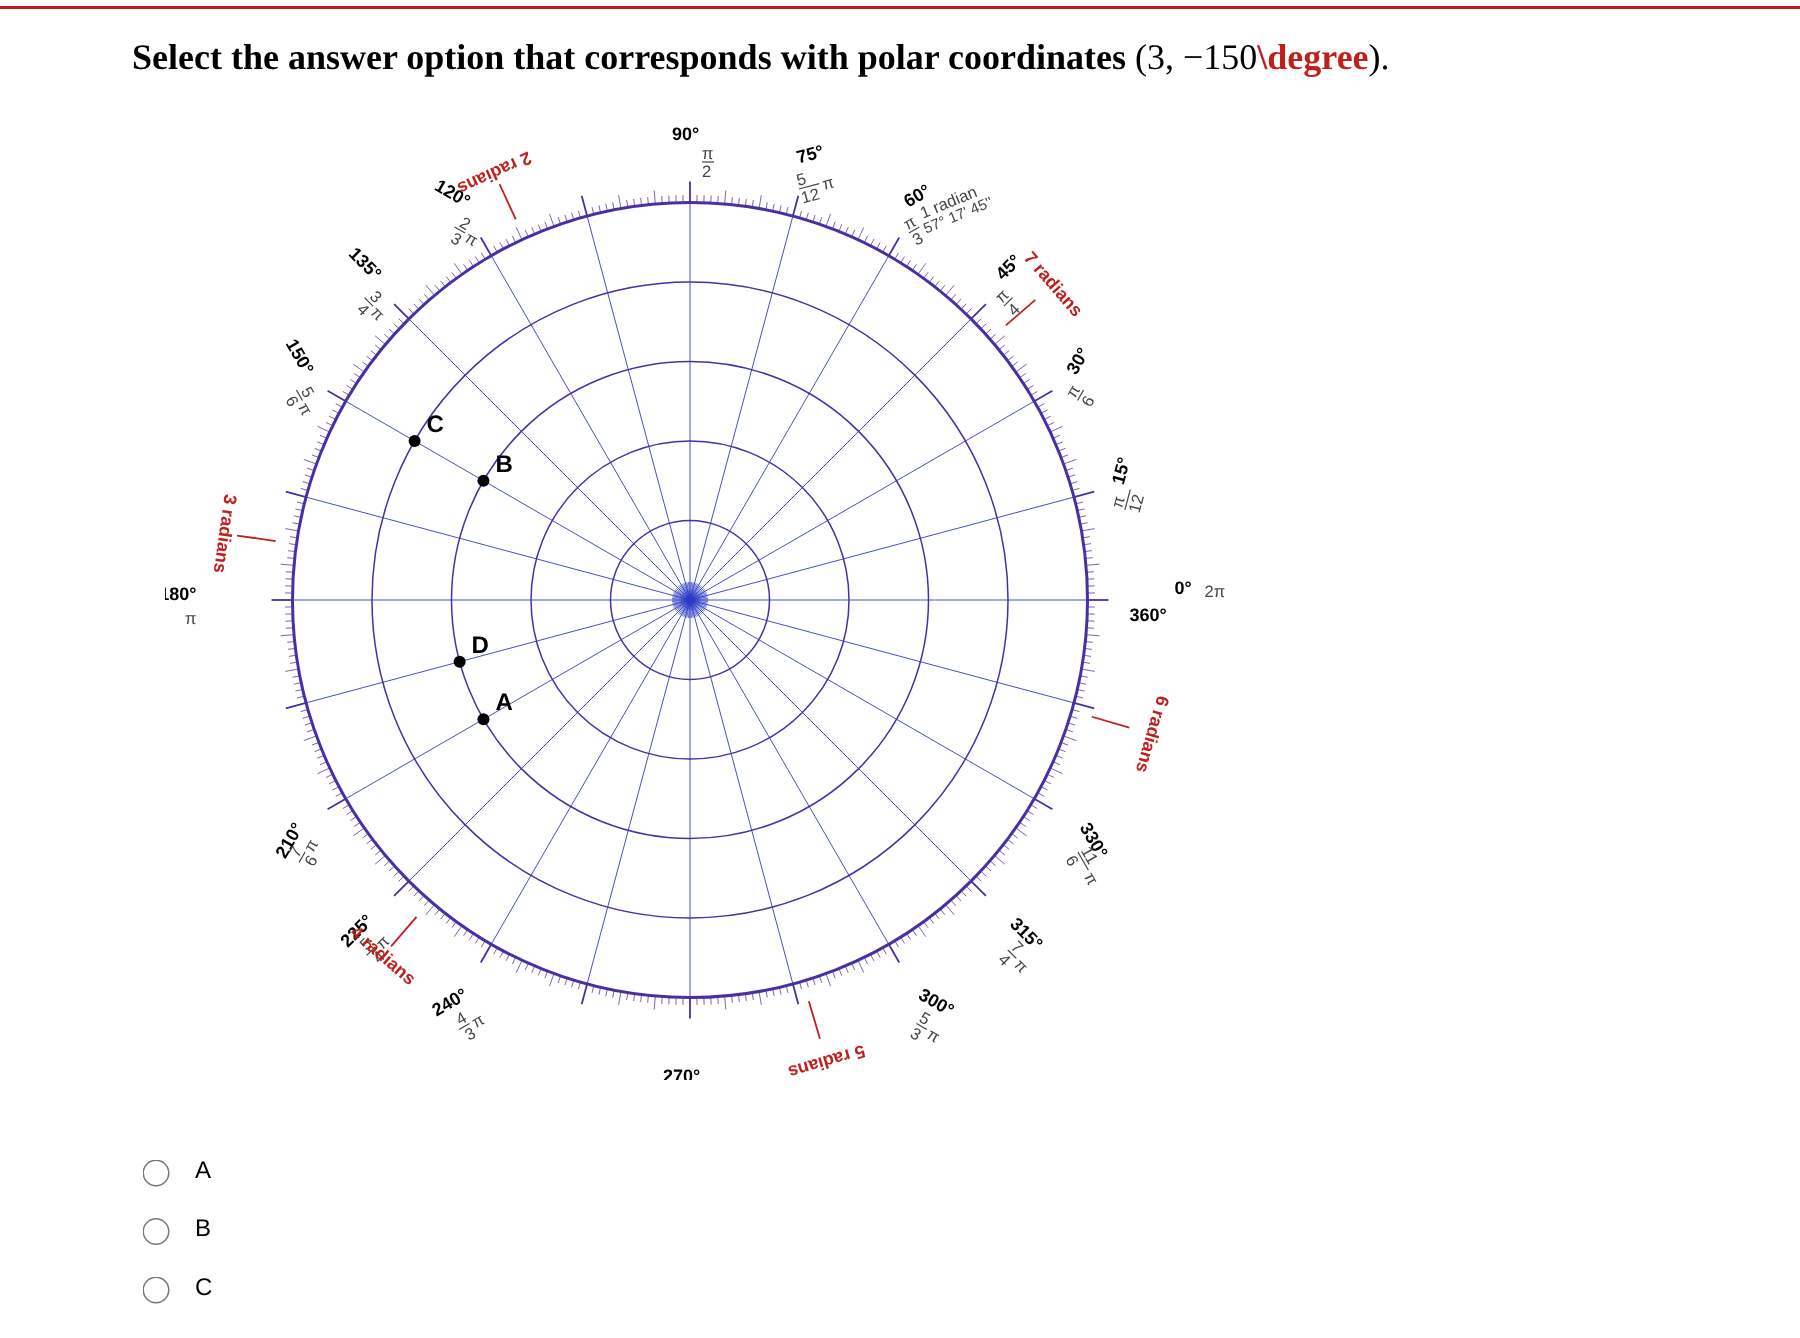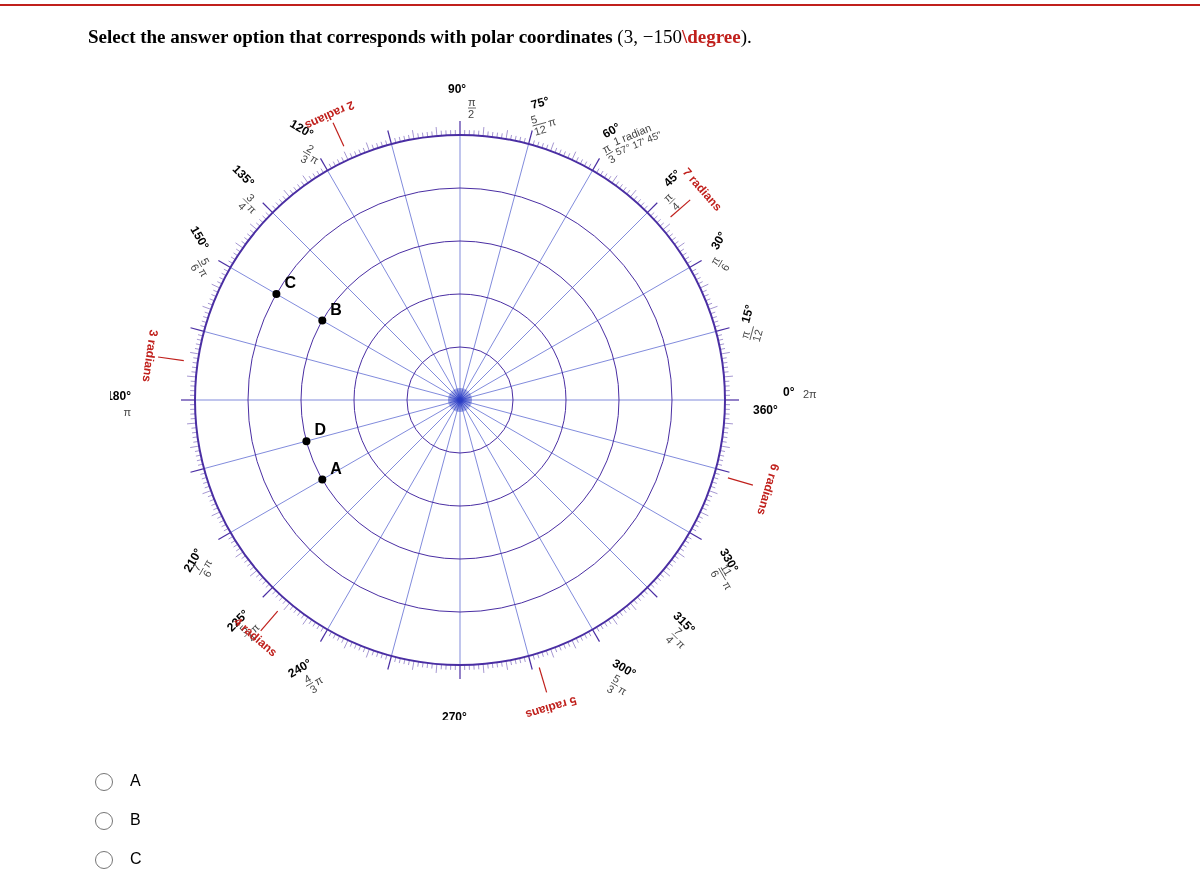--- a/index.html
+++ b/index.html
@@ -9,21 +9,21 @@
     height: 892px;
     font-family: Arial, Helvetica, sans-serif;
     color: #000;
     background: #fff;
   }
   .question {
     position: absolute;
     left: 88px;
     top: 26px;
     font-family: Georgia, "Times New Roman", serif;
-    font-size: 19px;
+    font-size: 24px;
     font-weight: 700;
     white-space: nowrap;
   }
   .question .coords {
     font-weight: 400;
   }
   .question .degree-err {
     color: #c0201c;
   }
   .hr {

